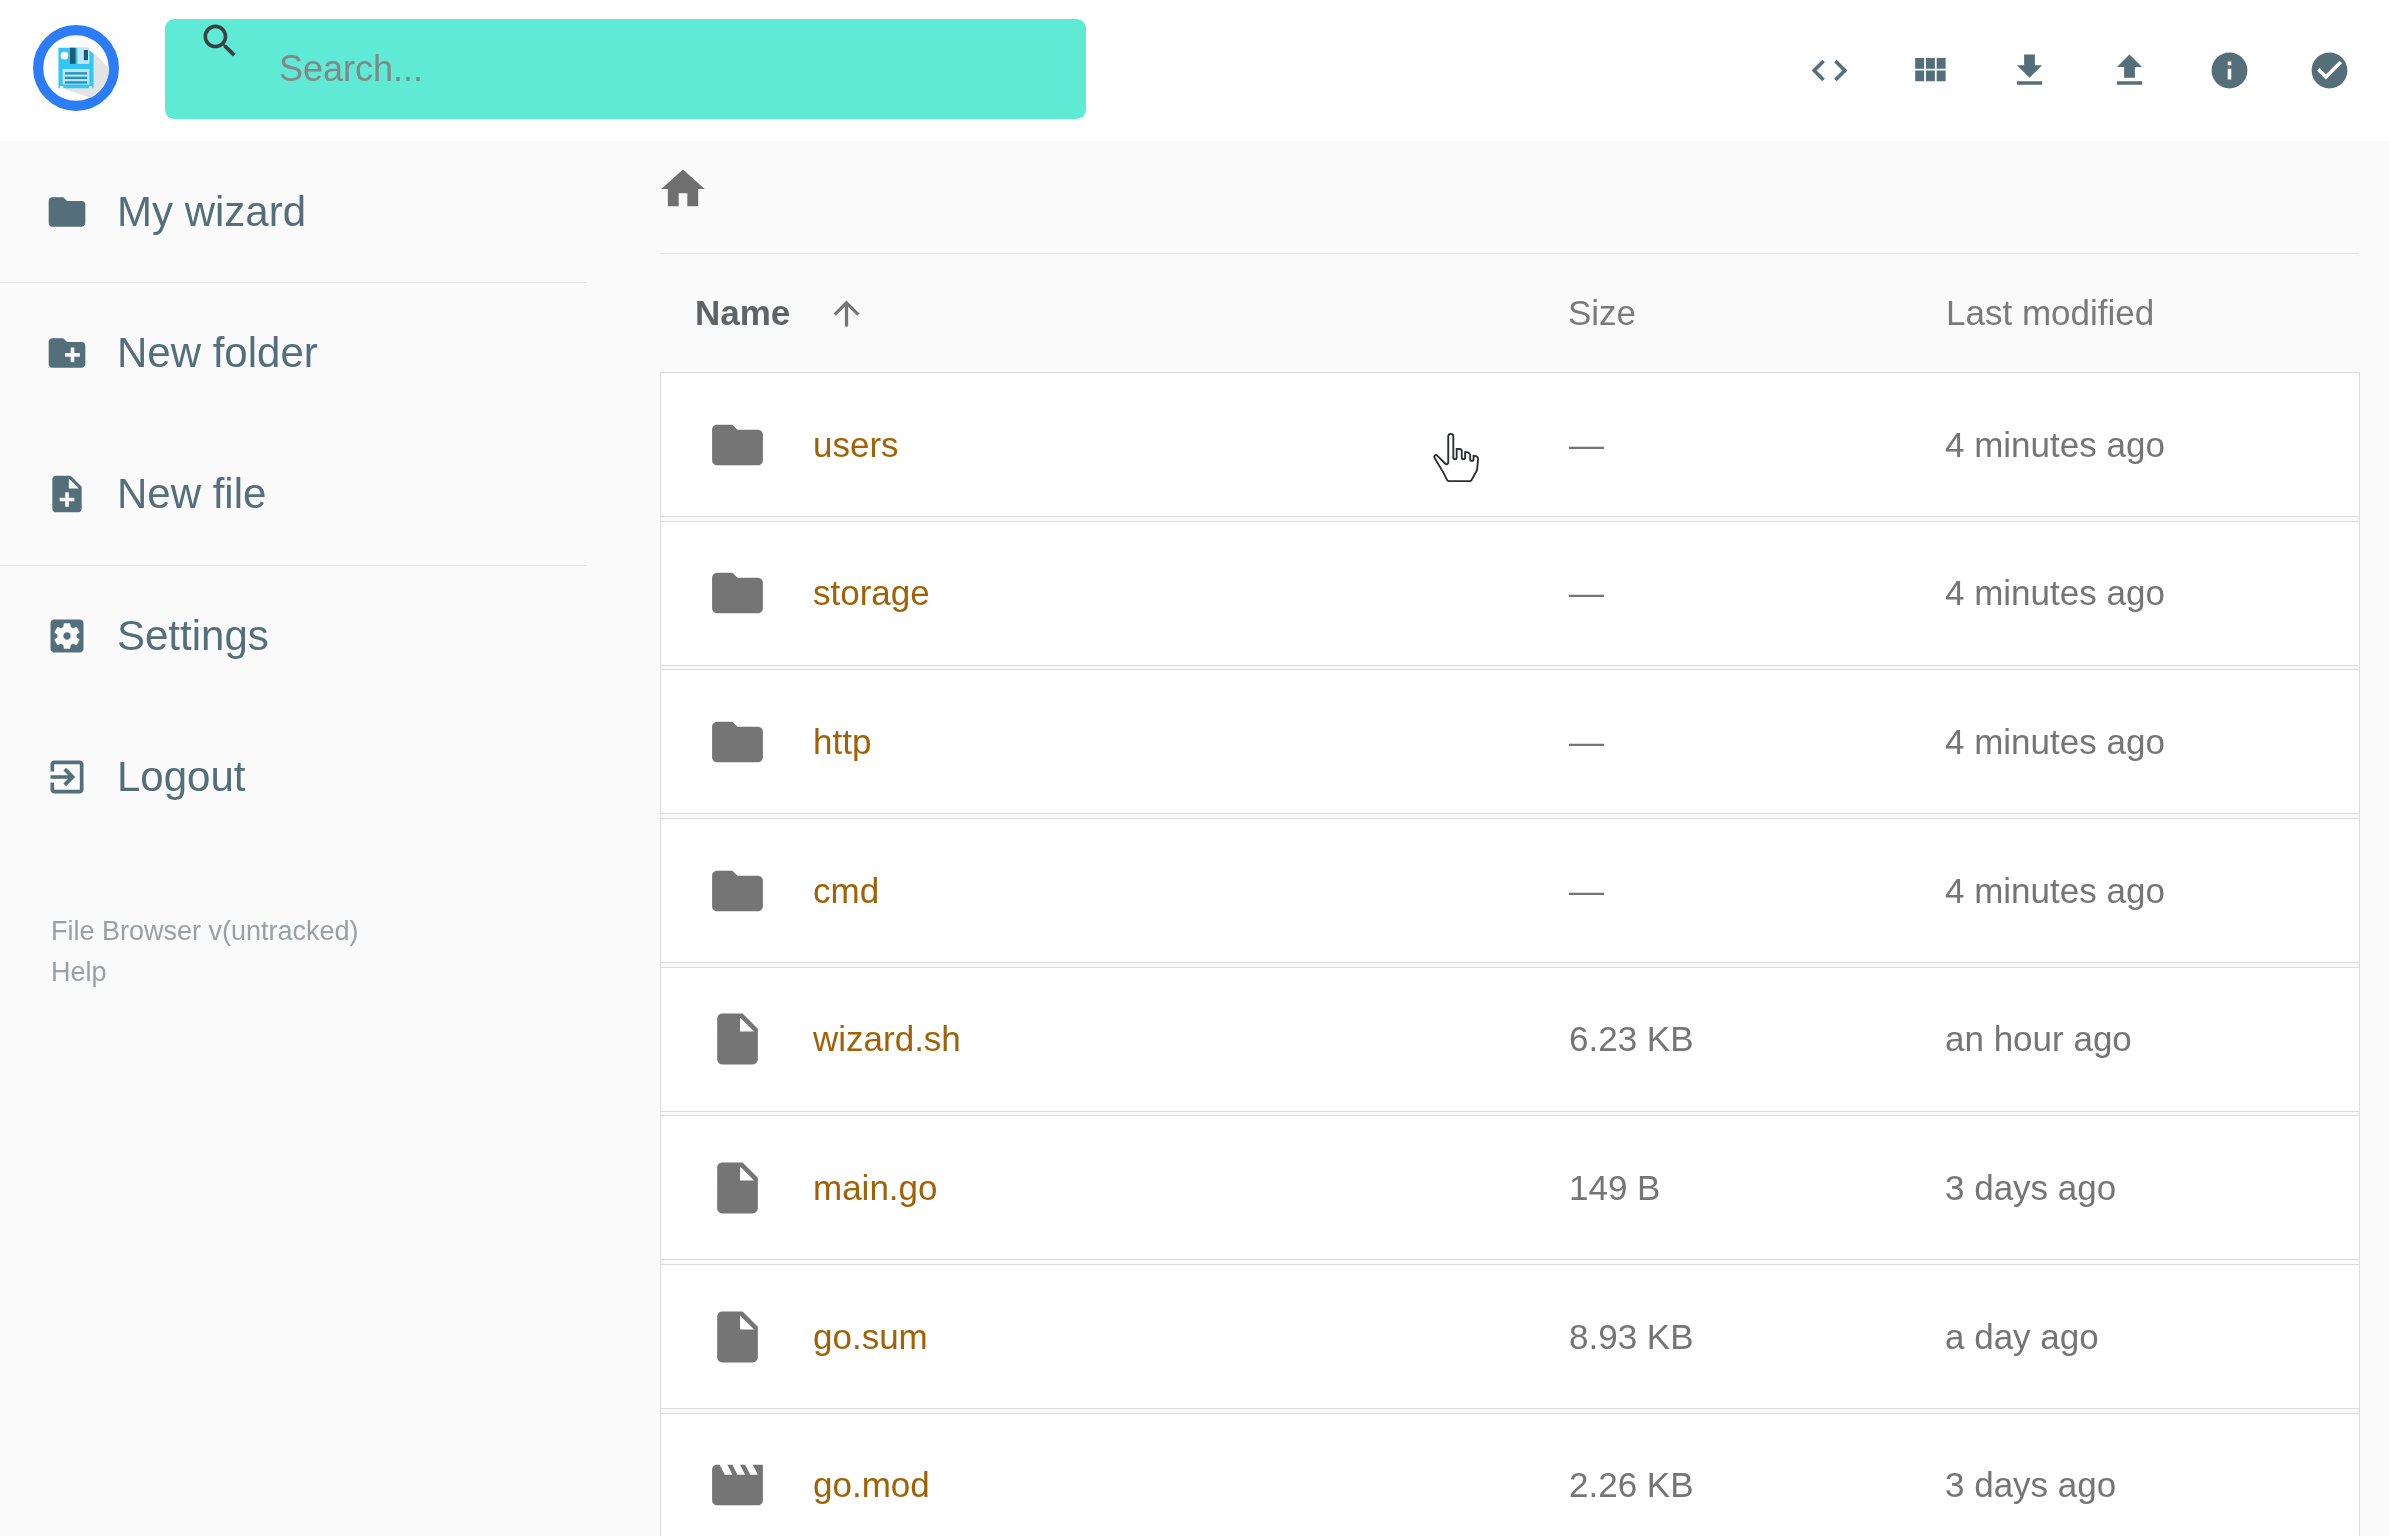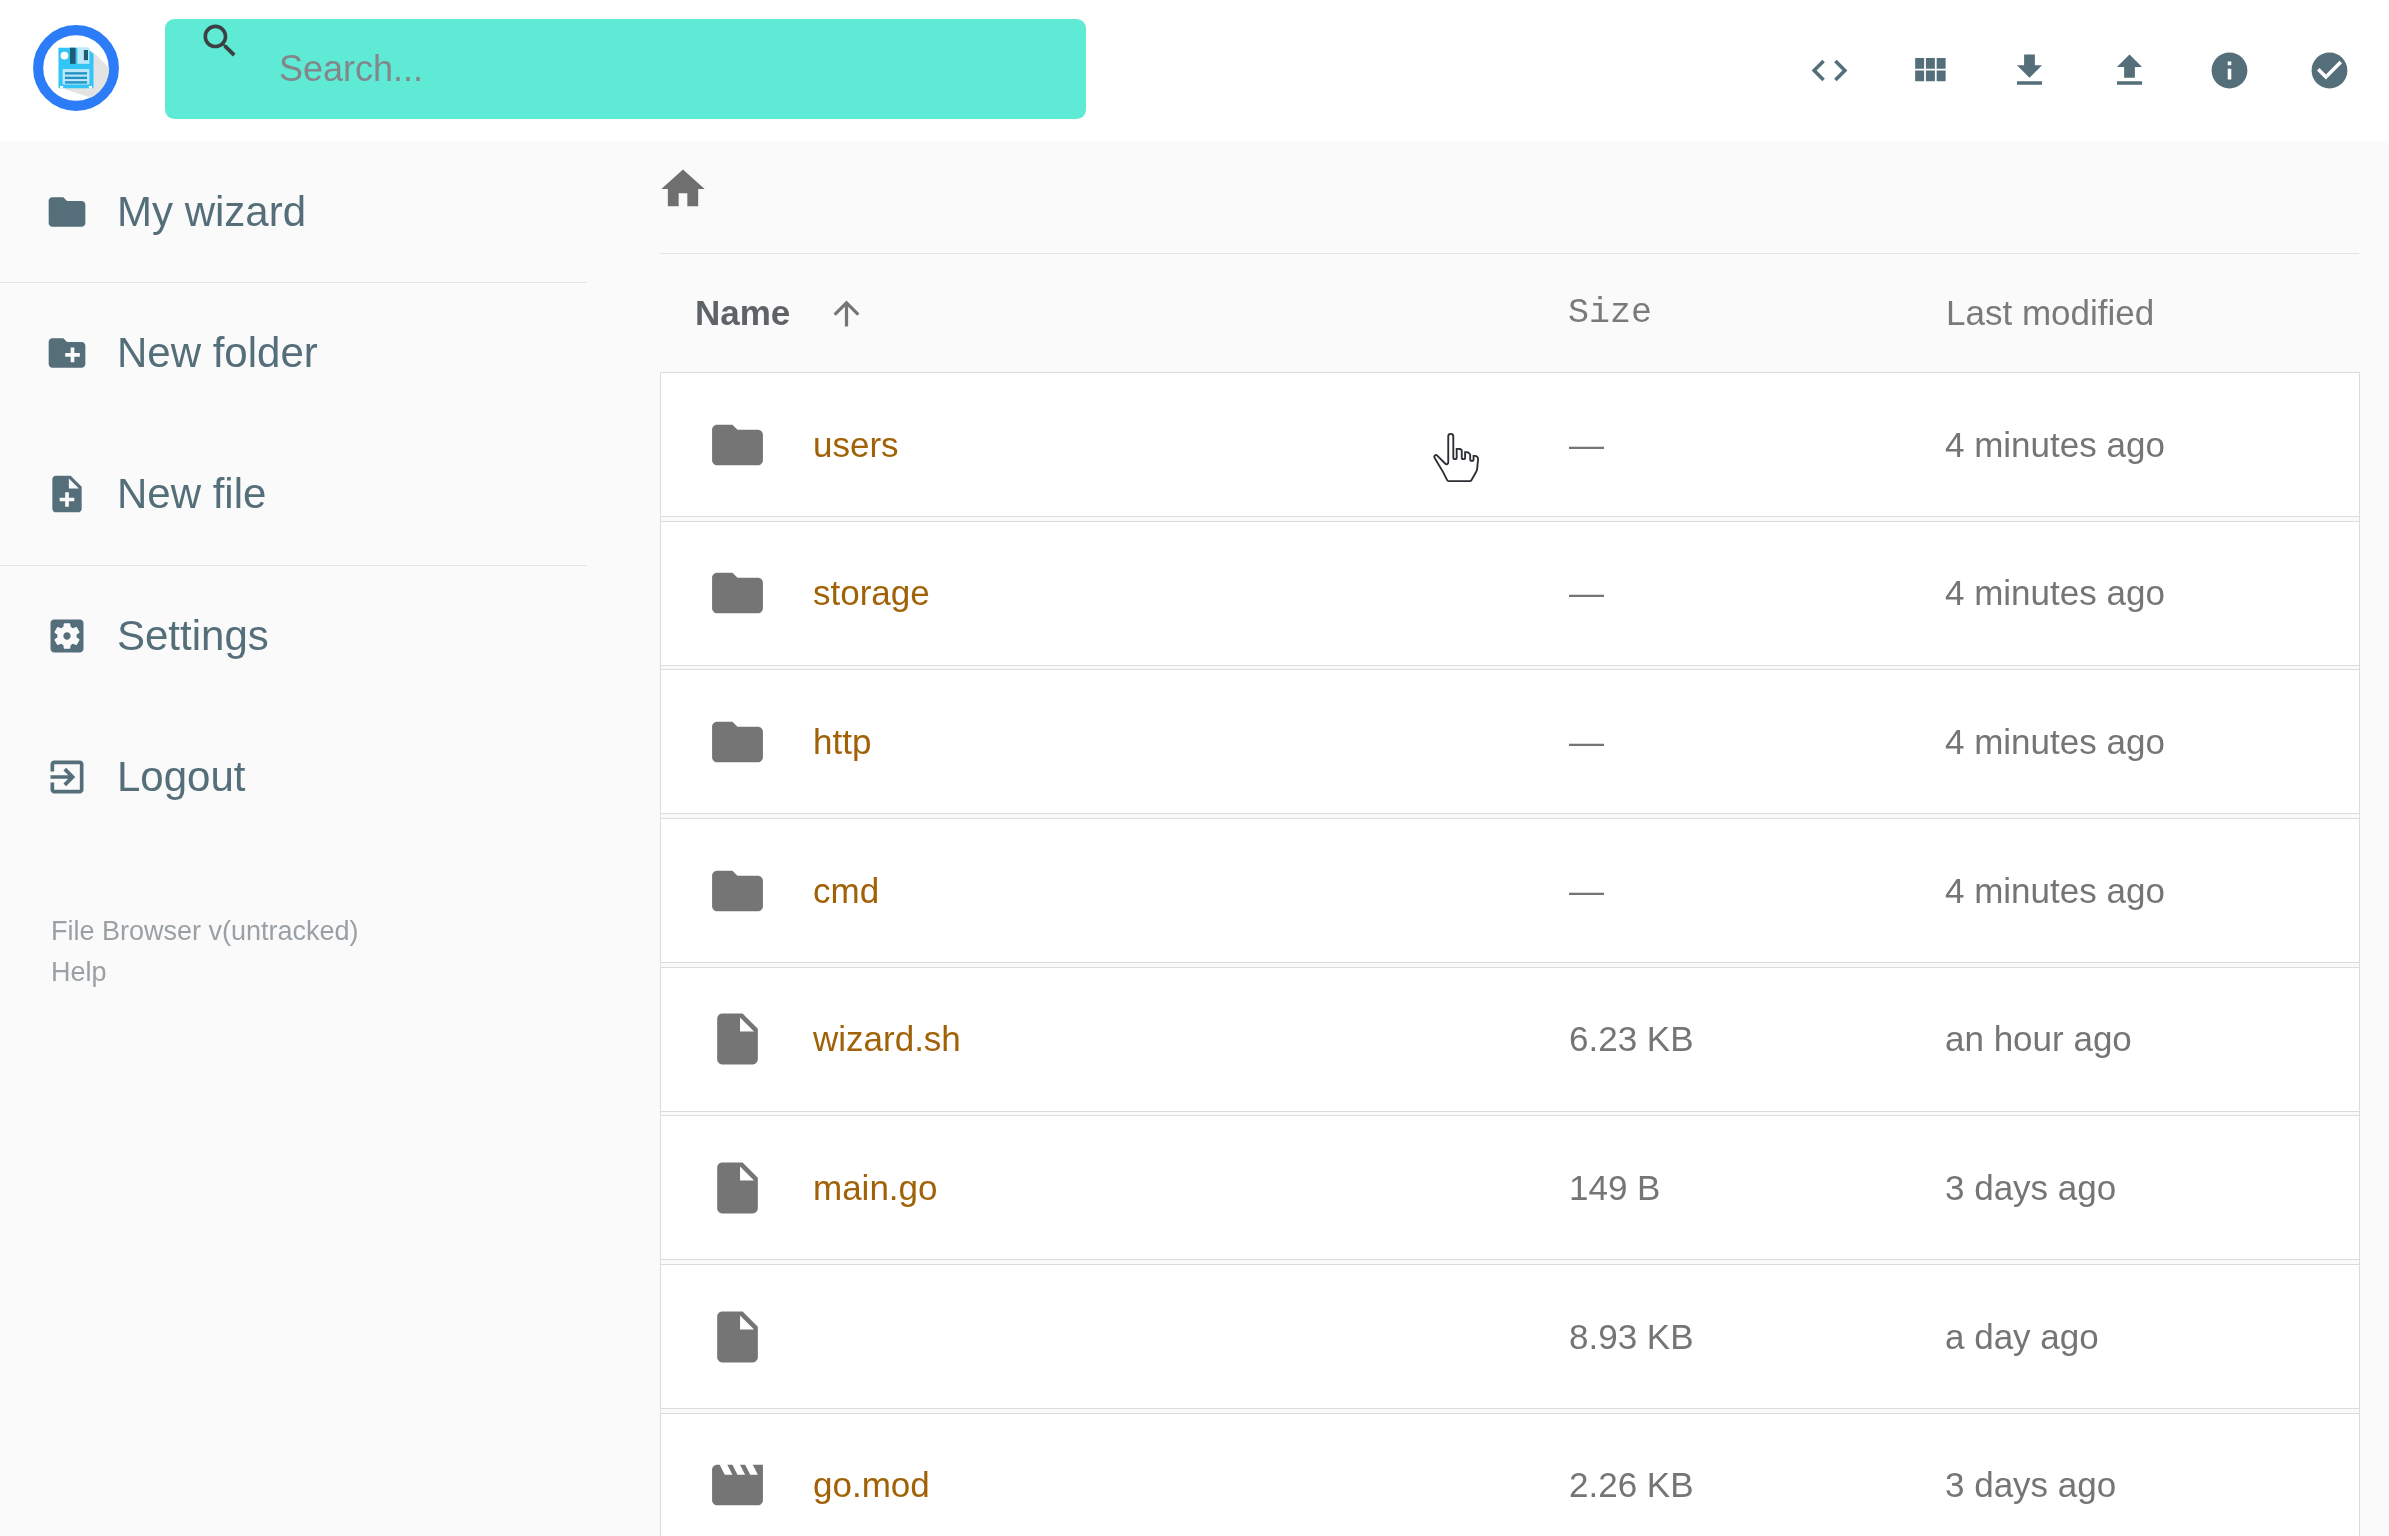--- a/index.html
+++ b/index.html
@@ -53,21 +53,21 @@
     border:0; background:none; padding:0; color:#6f6f6f; cursor:pointer;
   }
   .home-btn svg { width:52px; height:52px; display:block; }
   .crumb-divider { position:absolute; left:73px; right:30px; top:112px; height:0.9px; background:#e4e4e4; }
 
   .list-header { position:absolute; left:73px; right:40px; top:113px; height:118px; }
   .col { position:absolute; top:0; height:118px; display:flex; align-items:center; font-size:35px; color:#7a7a7a; cursor:pointer; }
   .col.name-col { left:35px; color:#5f6368; font-weight:700; }
   .col .sort-arrow { width:39px; height:39px; margin-left:37px; color:#757575; display:flex; }
   .col .sort-arrow svg { width:39px; height:39px; }
-  .col.size-col { left:908px;font-family:Liberation Mono, monospace; }
+  .col.size-col { left:908px; }
   .col.modified-col { left:1286px; }
 
   .listing {
     position:absolute; left:73px; top:231px; width:1700px;
     border-left:0.9px solid #dcdcdc; border-right:0.9px solid #dcdcdc;
   }
   .row {
     position:relative; height:145px; background:#ffffff;
     border-top:0.9px solid #dcdcdc; border-bottom:0.9px solid #dcdcdc;
     margin-bottom:3.7px; cursor:pointer;
@@ -308,20 +308,21 @@
     <span class="cell name">main.go</span>
     <span class="cell size">149 B</span>
     <span class="cell modified">3 days ago</span>
   </div>
       <div class="row">
     <span class="row-icon">
           <svg viewBox="0 0 24 24" fill="currentColor">
             <path d="M6 2c-1.1 0-1.99.9-1.99 2L4 20c0 1.1.89 2 1.99 2H18c1.1 0 2-.9 2-2V8l-6-6H6zm7 7V3.5L18.5 9H13z"></path>
           </svg>
         </span>
+    <span class="cell name">go.sum</span>
     <span class="cell size">8.93 KB</span>
     <span class="cell modified">a day ago</span>
   </div>
       <div class="row">
     <span class="row-icon">
           <svg viewBox="0 0 24 24" fill="currentColor">
             <path d="M18 4l2 4h-3l-2-4h-2l2 4h-3l-2-4H8l2 4H7L5 4H4c-1.1 0-2 .9-2 2v12c0 1.1.9 2 2 2h16c1.1 0 2-.9 2-2V4h-4z"></path>
           </svg>
         </span>
     <span class="cell name">go.mod</span>

